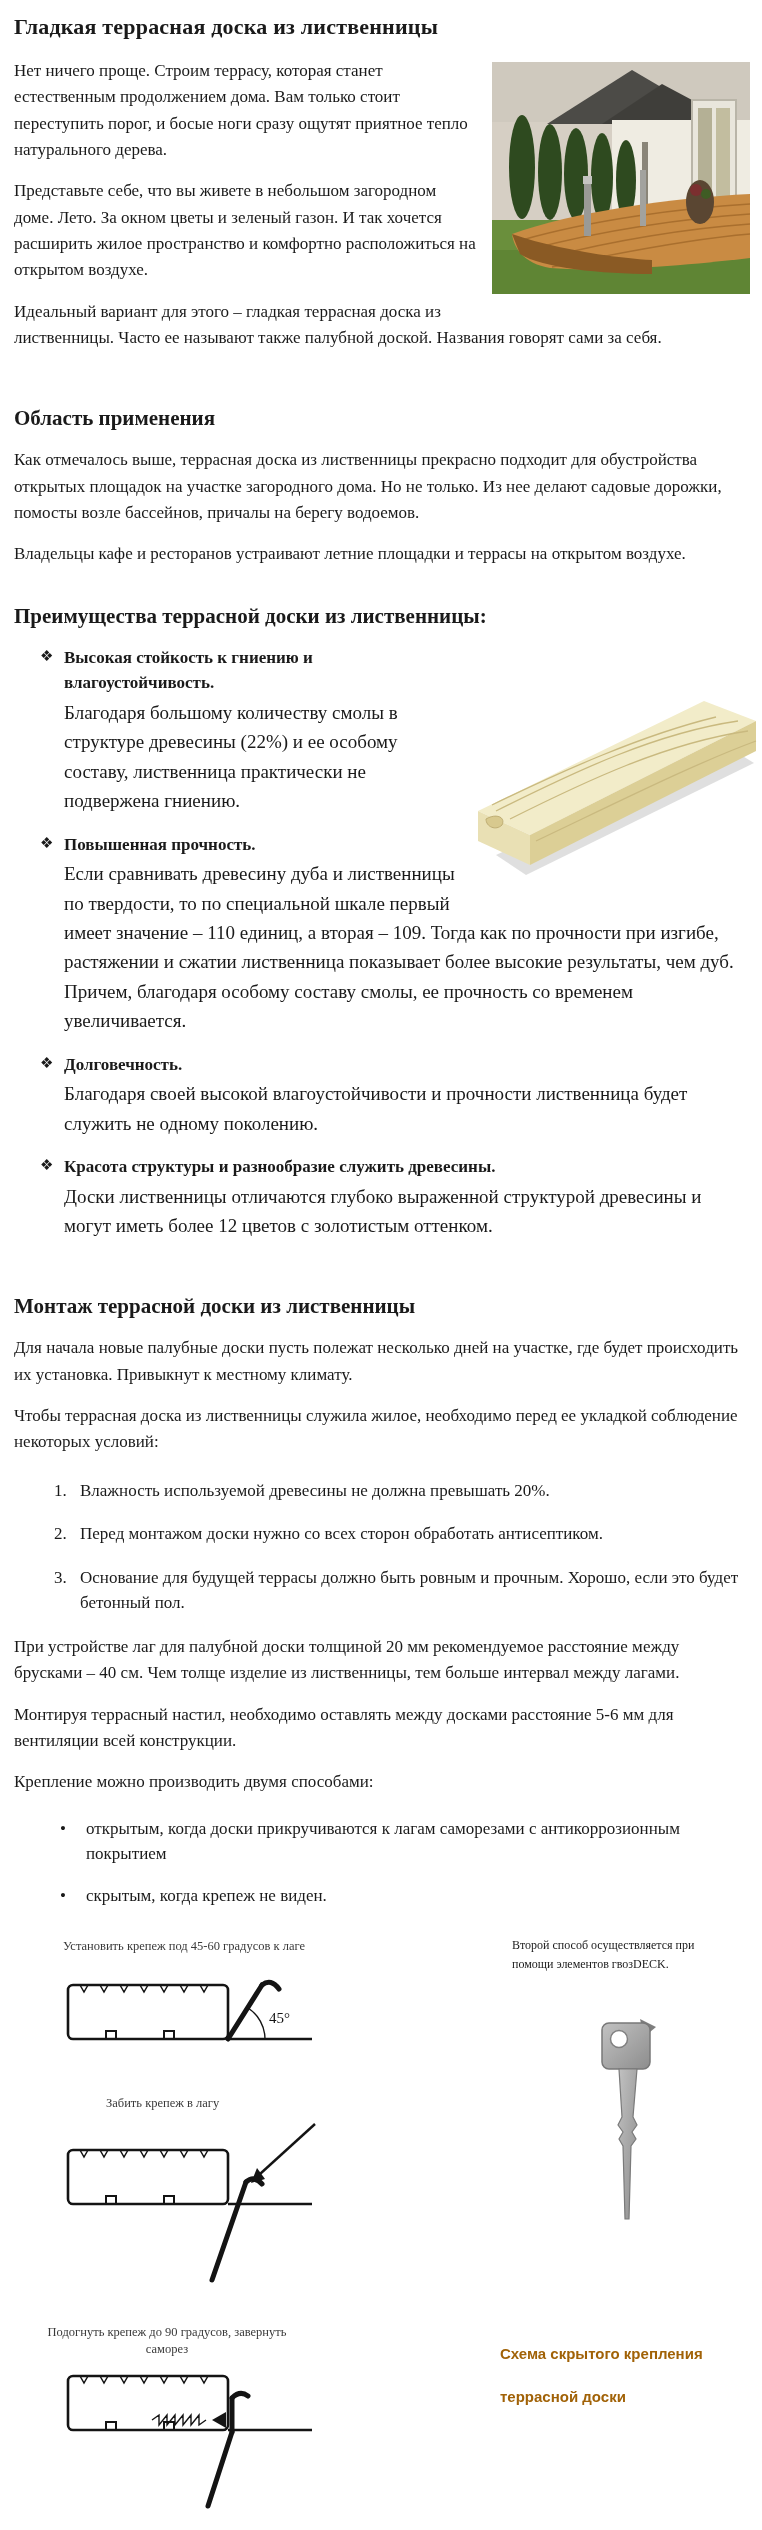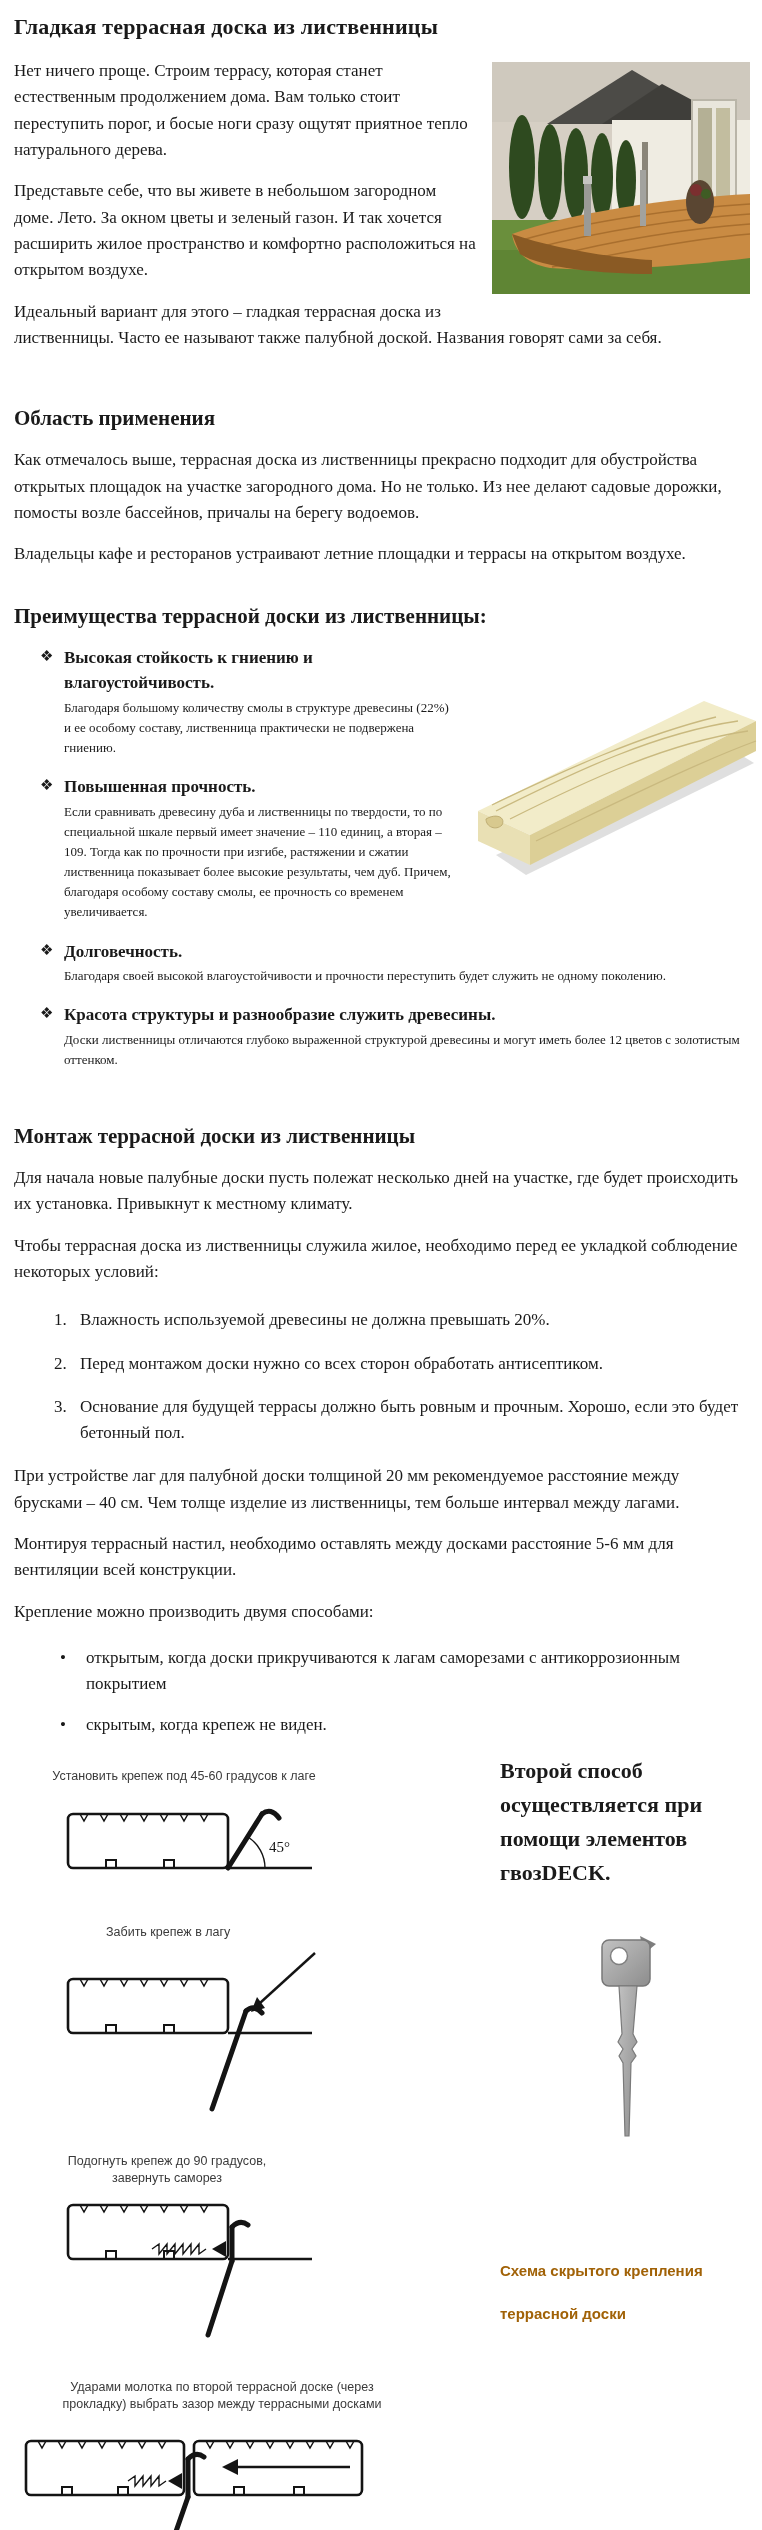--- a/index.html
+++ b/index.html
@@ -9,37 +9,37 @@
   .h2{font-size:21px;font-weight:bold;margin:34px 0 16px 0;}
   p.body{font-size:17px;line-height:1.55;margin:0 0 15px 0;}
   .float-right{float:right;}
   .clear{clear:both;}
   
   .adv-item{margin:0 0 16px 0;}
   .adv-row{display:flex;font-size:17px;line-height:1.5;}
   .adv-marker{width:24px;flex:0 0 24px;padding-left:26px;font-size:15px;}
   .adv-text{flex:1;}
   .adv-title{font-weight:bold;}
-  .adv-body{margin-left:50px;font-size:13px;line-height:1.55;margin-top:2px;}
+  .adv-body{margin-left:50px;font-size:19px;line-height:1.55;margin-top:2px;}
   
   .cond-item{display:flex;font-size:17px;line-height:1.5;margin:0 0 18px 0;padding-left:40px;}
   .cond-num{width:26px;flex:0 0 26px;}
   .cond-text{flex:1;padding-right:6px;}
   
   .dot-item{display:flex;font-size:17px;line-height:1.5;margin:0 0 16px 0;padding-left:46px;}
   .dot-marker{width:26px;flex:0 0 26px;font-size:17px;}
   .dot-text{flex:1;}
   
   .two-col{display:flex;margin-top:10px;}
   .col-left{width:486px;flex:0 0 486px;}
   .col-right{width:248px;flex:1;}
-  .diag-caption{font-family:Liberation Sans, sans-serif;font-size:12.5px;color:#3a3a3a;line-height:1.35;}
+  .diag-caption{font-family:Liberation Serif, serif;font-size:12.5px;color:#3a3a3a;line-height:1.35;}
   .cap-center{text-align:center;}
   .diag-block{margin-bottom:34px;}
-  .note-serif{font-size:22px;line-height:1.55;margin:0;font-weight:bold;}
+  .note-serif{font-size:12px;line-height:1.55;margin:12px;}
   .scheme-cap{font-family:"Liberation Sans","DejaVu Sans",sans-serif;font-weight:bold;font-size:15px;color:#a16207;}
   
   .board{fill:#fff;stroke:#141414;stroke-width:2.6;}
   .serr{fill:none;stroke:#141414;stroke-width:1.5;}
   .notch{fill:none;stroke:#141414;stroke-width:2;}
   .thick{stroke:#141414;stroke-width:2.6;}
   .fast{stroke:#141414;stroke-width:5;fill:none;stroke-linecap:round;}
   .thin{stroke:#141414;stroke-width:1.4;fill:none;}
   .arrowline{stroke:#141414;stroke-width:2.4;}
   .ah{fill:#141414;}
@@ -133,21 +133,21 @@
           <span class="adv-text adv-title">Повышенная прочность.</span>
         </div>
         <div class="adv-body">Если сравнивать древесину дуба и лиственницы по твердости, то по специальной шкале первый имеет значение – 110 единиц, а вторая – 109. Тогда как по прочности при изгибе, растяжении и сжатии лиственница показывает более высокие результаты, чем дуб. Причем, благодаря особому составу смолы, ее прочность со временем увеличивается.</div>
       </div>
 
       <div class="adv-item">
         <div class="adv-row">
           <span class="adv-marker">❖</span>
           <span class="adv-text adv-title">Долговечность.</span>
         </div>
-        <div class="adv-body">Благодаря своей высокой влагоустойчивости и прочности переступить будет служить не одному поколению.</div>
+        <div class="adv-body">Благодаря своей высокой влагоустойчивости и прочности лиственница будет служить не одному поколению.</div>
       </div>
 
       <div class="adv-item">
         <div class="adv-row">
           <span class="adv-marker">❖</span>
           <span class="adv-text adv-title">Красота структуры и разнообразие служить древесины.</span>
         </div>
         <div class="adv-body">Доски лиственницы отличаются глубоко выраженной структурой древесины и могут иметь более 12 цветов с золотистым оттенком.</div>
       </div>
       <div class="clear"></div>

